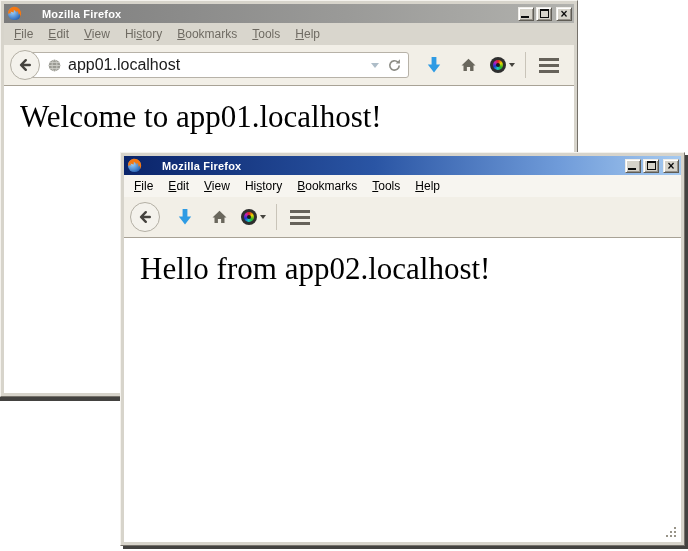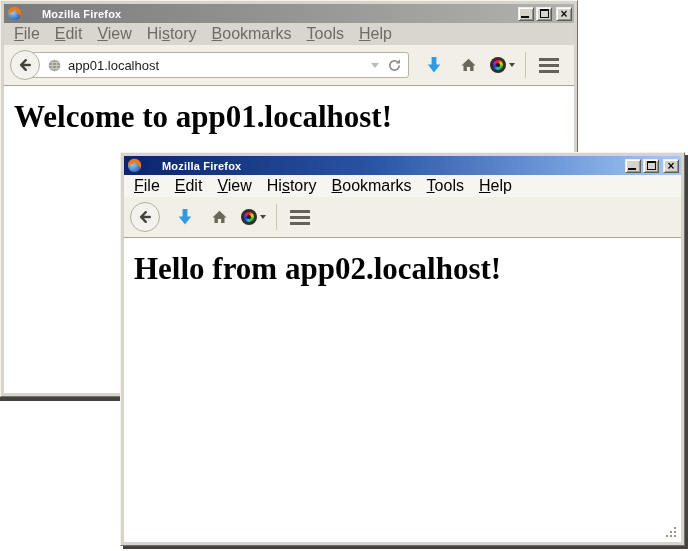--- a/index.html
+++ b/index.html
@@ -22,54 +22,54 @@
   .wbtn{width:16px;height:14px;padding:0;background:#d6d3ca;border:1px solid;
     border-color:#efede8 #5f5c55 #5f5c55 #efede8;
     box-shadow:inset 1px 1px 0 #ffffff, inset -1px -1px 0 #97938b;
     display:flex;align-items:center;justify-content:center;cursor:default;}
   .wbtn.close{margin-left:2px;}
   .g-min{width:8px;height:2px;background:#0c0c0c;margin-top:7px;margin-right:2px;}
   .g-max{width:9px;height:9px;border:1px solid #0c0c0c;border-top-width:2px;}
   .g-close{font:bold 12px/10px "Liberation Sans",sans-serif;color:#0c0c0c;}
 
   
-  .menubar{height:22px;flex:0 0 22px;display:flex;align-items:flex-start;padding-left:4px;font-size:16px;}
+  .menubar{height:22px;flex:0 0 22px;display:flex;align-items:center;padding-left:4px;font-size:12px;}
   .menubar.active{background:#f7f5f0;color:#000000;}
   .menubar.inactive{background:#d9d6cd;color:#6f6b63;}
   .menu-item{padding:2px 6px;margin-right:3px;white-space:nowrap;}
   .menu-item .key{text-decoration:underline;}
 
   
   .navbar{height:41px;flex:0 0 41px;display:flex;align-items:center;background:#f2efe7;
     border-bottom:1px solid #a8a296;padding:0 8px 0 6px;}
   .backbtn{width:30px;height:30px;border-radius:50%;border:1px solid #b3afa4;background:#f4f2ec;
     display:flex;align-items:center;justify-content:center;padding:0;z-index:2;flex:0 0 30px;cursor:default;}
   .urlbar{flex:1;height:26px;background:#ffffff;border:1px solid #b7b2a8;border-radius:3px;
     margin-left:-14px;padding-left:20px;display:flex;align-items:center;min-width:0;}
   .globe{width:15px;height:15px;flex:0 0 15px;margin-right:6px;}
-  .url-text{font-size:13px;color:#1b1b1b;flex:1;white-space:nowrap;overflow:hidden;}
+  .url-text{font-size:16px;color:#1b1b1b;flex:1;white-space:nowrap;overflow:hidden;}
   .url-dd{width:0;height:0;border-left:4px solid transparent;border-right:4px solid transparent;
     border-top:5px solid #aebdc8;margin:0 8px 0 4px;}
   .reload{width:15px;height:15px;margin-right:6px;display:inline-flex;}
   .tbbtn{background:transparent;border:none;width:34px;height:32px;display:flex;align-items:center;
     justify-content:center;padding:0;cursor:default;}
   .tbbtn.first{margin-left:8px;}
   .caret{width:0;height:0;border-left:3.5px solid transparent;border-right:3.5px solid transparent;
     border-top:4px solid #45433e;margin-left:3px;}
   .wheel{width:16px;height:16px;border-radius:50%;background:#2e2e2e;position:relative;display:inline-block;}
   .wheel::before{content:"";position:absolute;left:3px;top:3px;width:10px;height:10px;border-radius:50%;
     background:conic-gradient(#e02020,#e8d800 60deg,#28b428 130deg,#18c8c8 190deg,#2030d8 250deg,#c020c0 310deg,#e02020);}
   .wheel::after{content:"";position:absolute;left:6px;top:6px;width:4px;height:4px;border-radius:50%;background:#1d1d1d;}
   .sep{width:1px;height:26px;background:#c9c4b9;margin:0 6px;flex:0 0 1px;}
   .hamb{display:flex;flex-direction:column;gap:3px;}
   .hamb i{display:block;width:20px;height:3px;background:#66625a;}
 
   
   .content{flex:1;background:#ffffff;position:relative;overflow:hidden;}
-  .content h1{margin:14px 0 0 10px;font-family:"Liberation Serif",serif;font-weight:bold;
+  .content h1{margin:14px 0 0 16px;font-family:"Liberation Serif",serif;font-weight:normal;
     font-size:31px;color:#000000;line-height:1.1;white-space:nowrap;}
   .grip{position:absolute;right:3px;bottom:3px;width:12px;height:12px;}
   .grip::before{content:"";position:absolute;left:0;top:0;width:2px;height:2px;background:transparent;
     box-shadow:8px 0 0 #989488, 4px 4px 0 #989488, 8px 4px 0 #989488,
                0 8px 0 #989488, 4px 8px 0 #989488, 8px 8px 0 #989488;}
 </style>
 </head>
 <body>
 
 <section class="window win-back">

